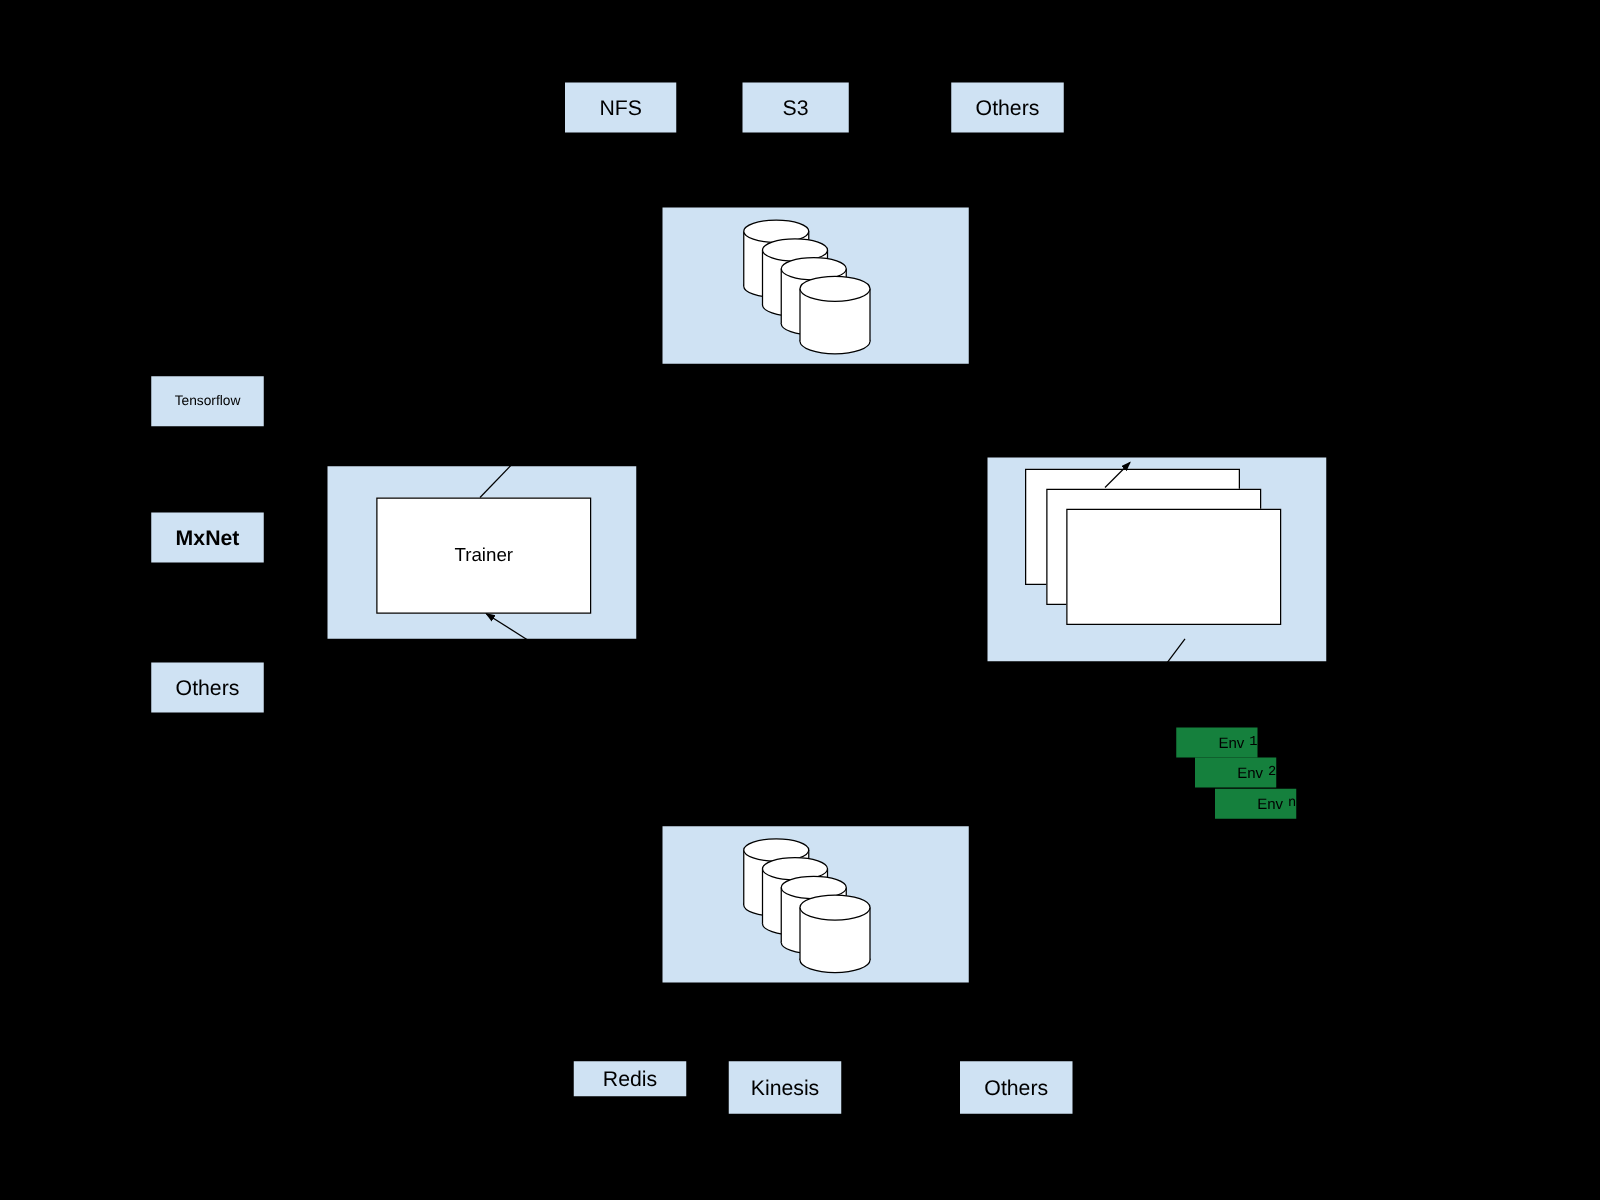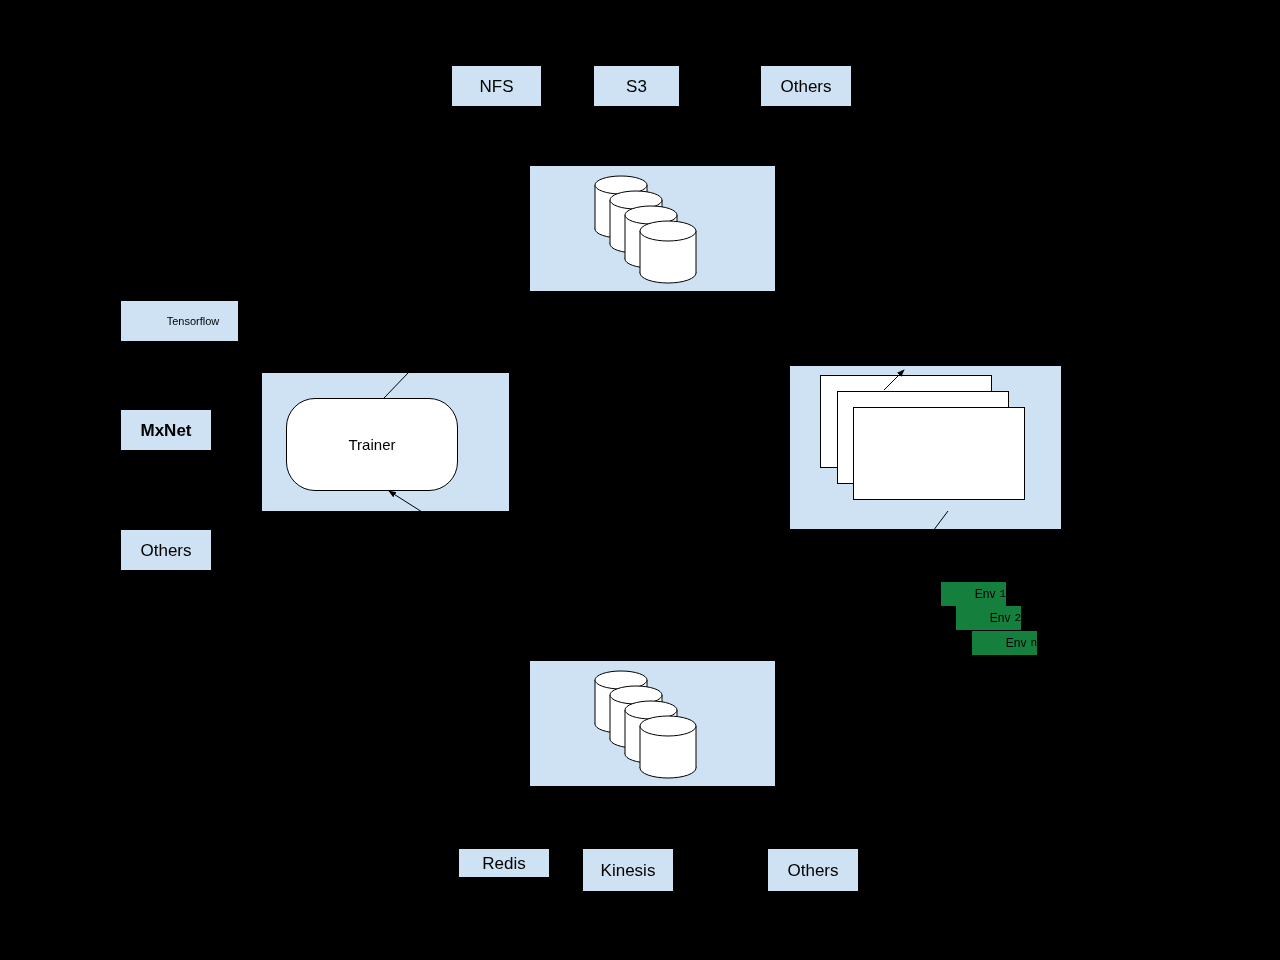--- a/index.html
+++ b/index.html
@@ -117,26 +117,26 @@
           <ellipse cx="28" cy="52" rx="28" ry="10" fill="#ffffff"></ellipse>
           <rect x="0" y="10" width="56" height="42" fill="#ffffff" stroke="none"></rect>
           <line x1="0" y1="10" x2="0" y2="52"></line>
             <line x1="56" y1="10" x2="56" y2="52"></line>
           <ellipse cx="28" cy="10" rx="28" ry="10" fill="#ffffff"></ellipse>
         </g>
       </g>
     </svg>
   </div>
 
-  <div class="node small-text" style="left:121px; top:301px; width:90px; height:40px;padding-left:27px;">Tensorflow</div>
+  <div class="node small-text" style="left:121px; top:301px; width:90px; height:40px;">Tensorflow</div>
   <div class="node" style="left:121px; top:410px; width:90px; height:40px;font-weight:bold;">MxNet</div>
   <div class="node" style="left:121px; top:530px; width:90px; height:40px;">Others</div>
 
   <div class="group" style="left:262px; top:373px; width:247px; height:138px;">
-    <div class="inner-box" style="left:24px; top:25px; width:170px; height:91px;border-radius:29px;">
+    <div class="inner-box" style="left:39px; top:25px; width:170px; height:91px;">
       <span>Trainer</span>
     </div>
   </div>
 
   <div class="group" style="left:790px; top:366px; width:271px; height:163px;">
     <div class="card" style="left:30px; top:9px;"></div>
     <div class="card" style="left:47px; top:25px;"></div>
     <div class="card" style="left:63px; top:41px;"></div>
   </div>
 

